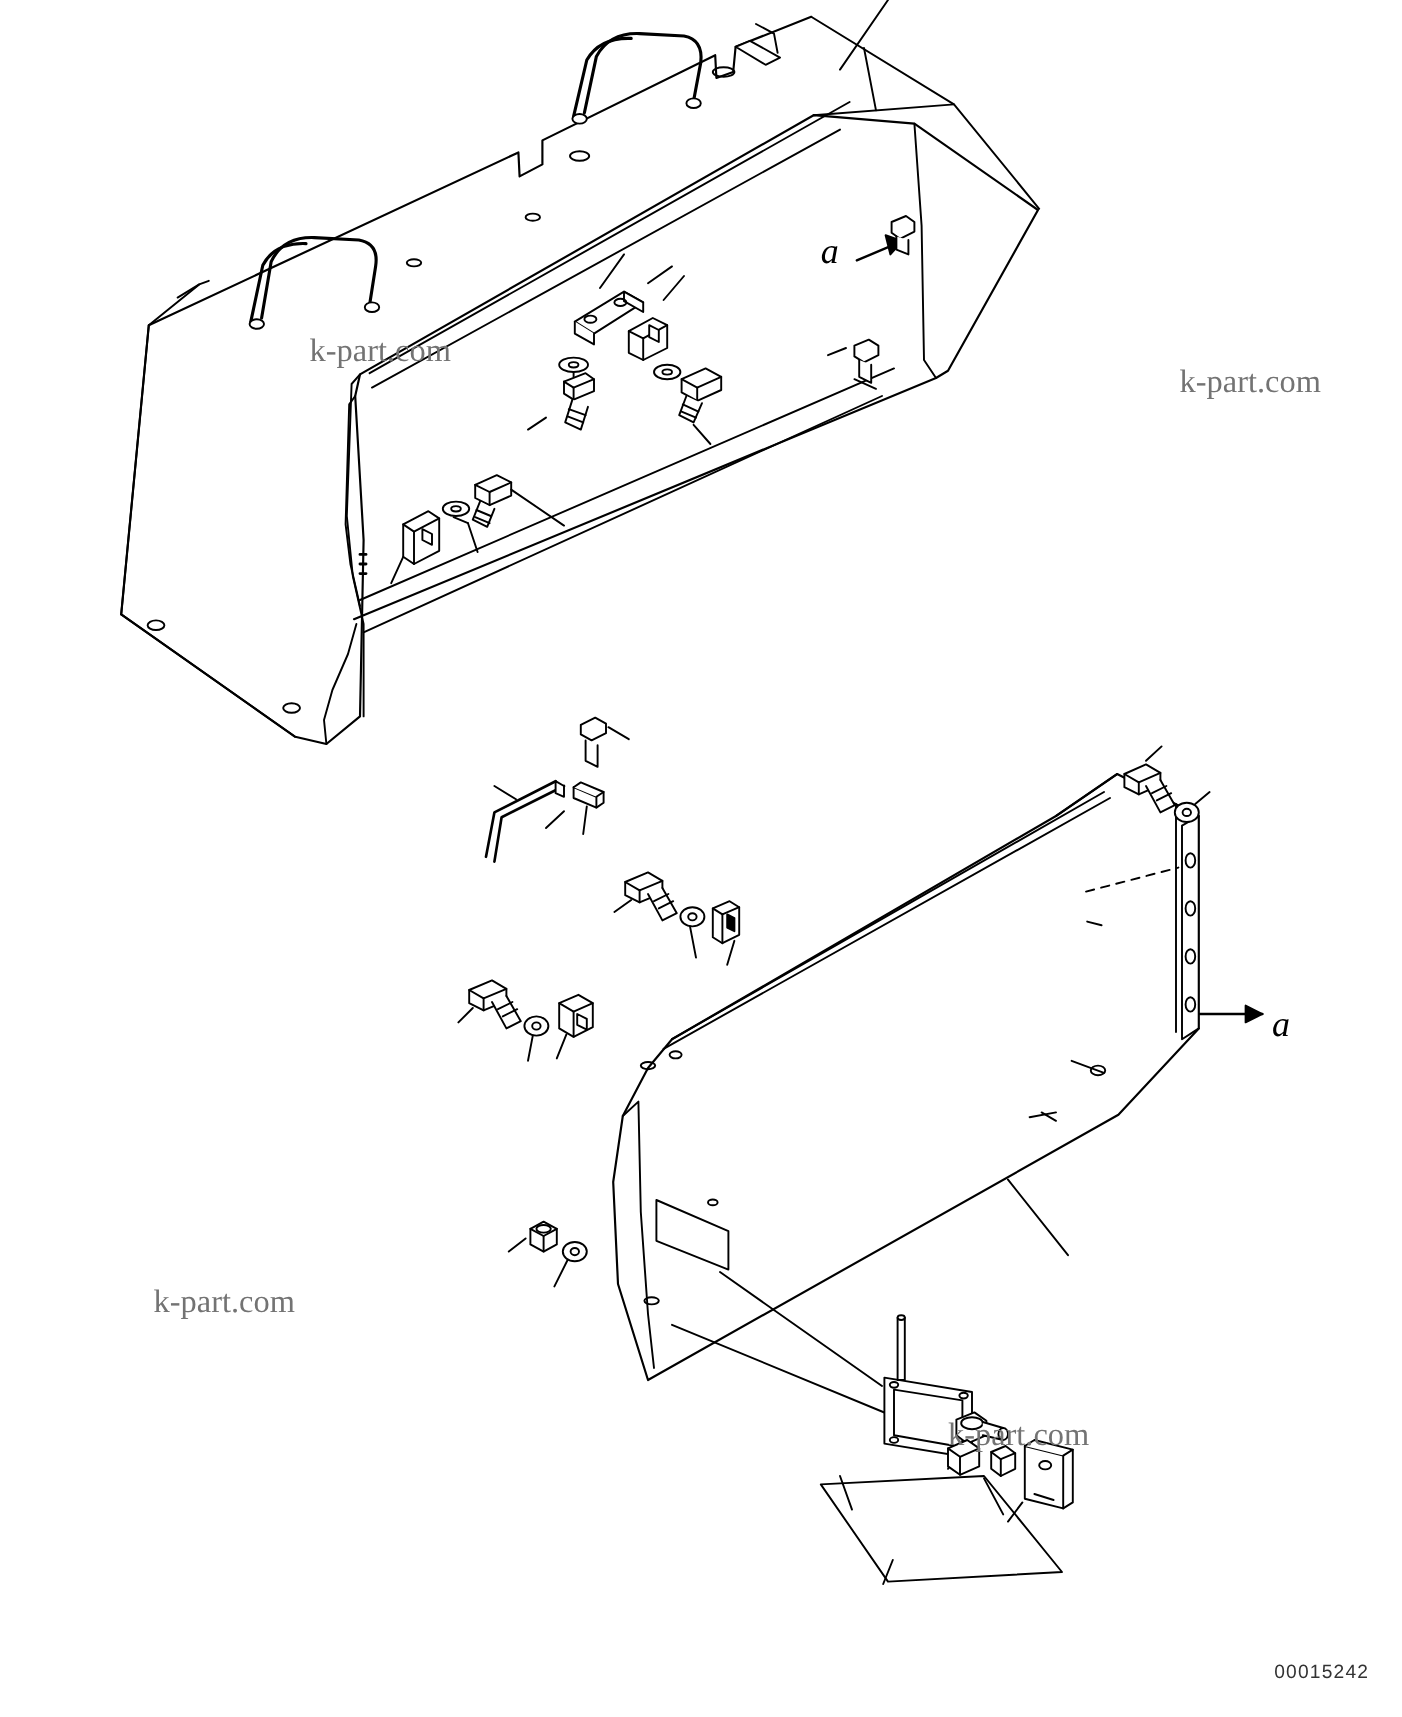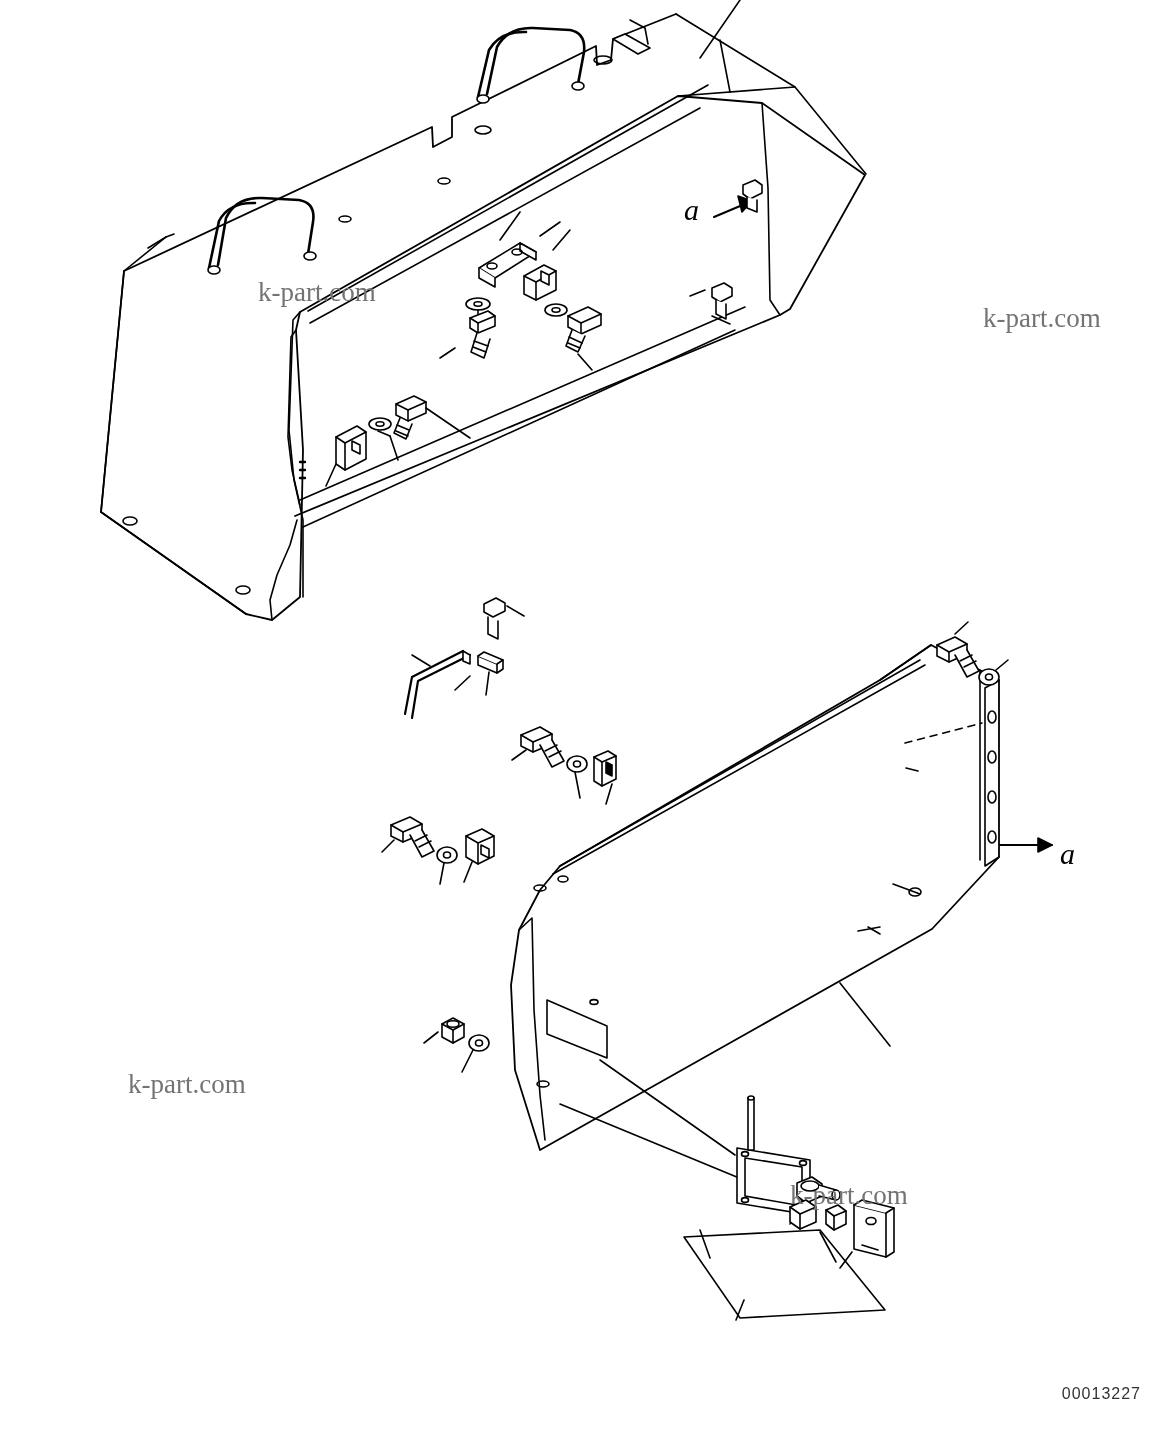--- a/index.html
+++ b/index.html
@@ -325,15 +325,15 @@
   </svg>
 
   <div class="wm" id="wm-1">k-part.com</div>
   <div class="wm" id="wm-2">k-part.com</div>
   <div class="wm" id="wm-3">k-part.com</div>
   <div class="wm" id="wm-4">k-part.com</div>
 
   <div class="section-mark" id="mark-a-top">a</div>
   <div class="section-mark" id="mark-a-bottom">a</div>
 
-  <div id="drawing-number">00013227</div>
+  <div id="drawing-number">00015242</div>
 
 </div>
 
 </body></html>

